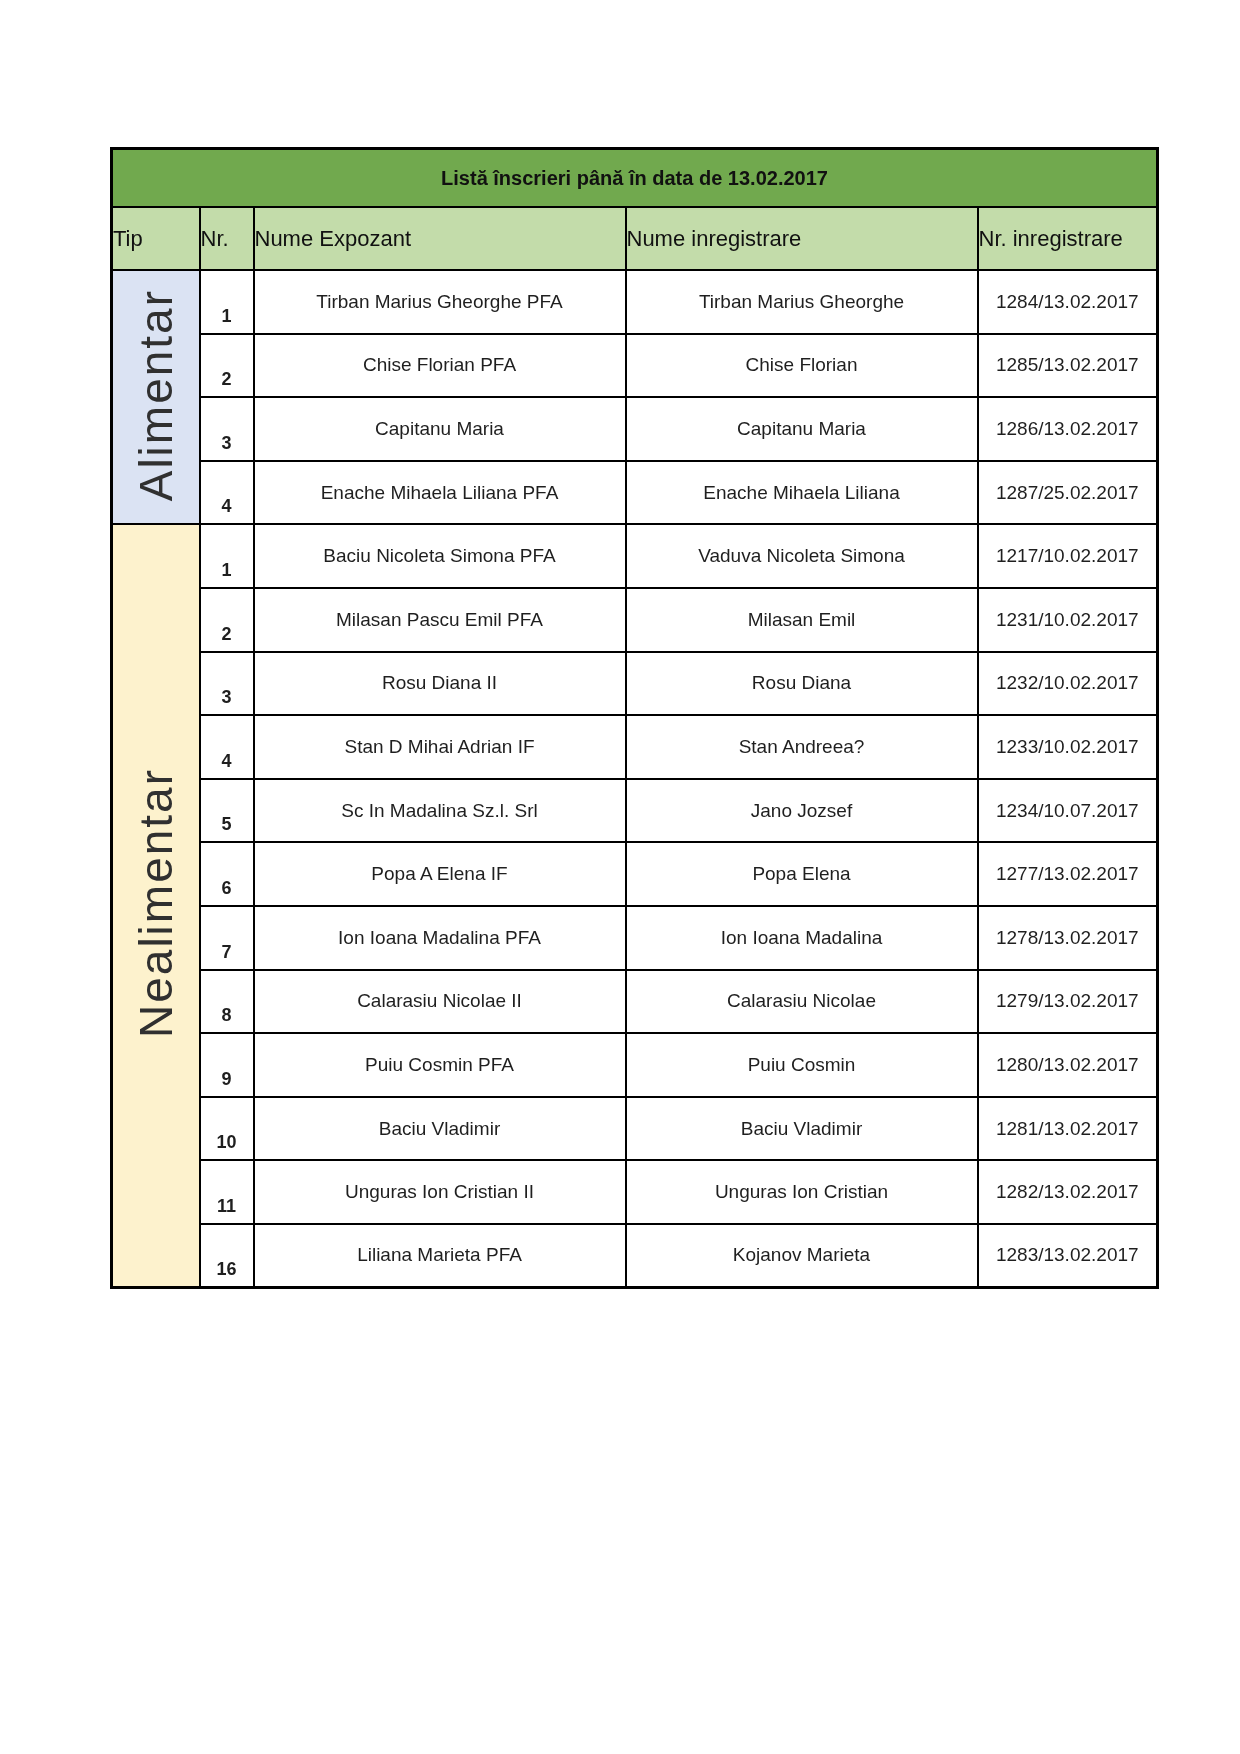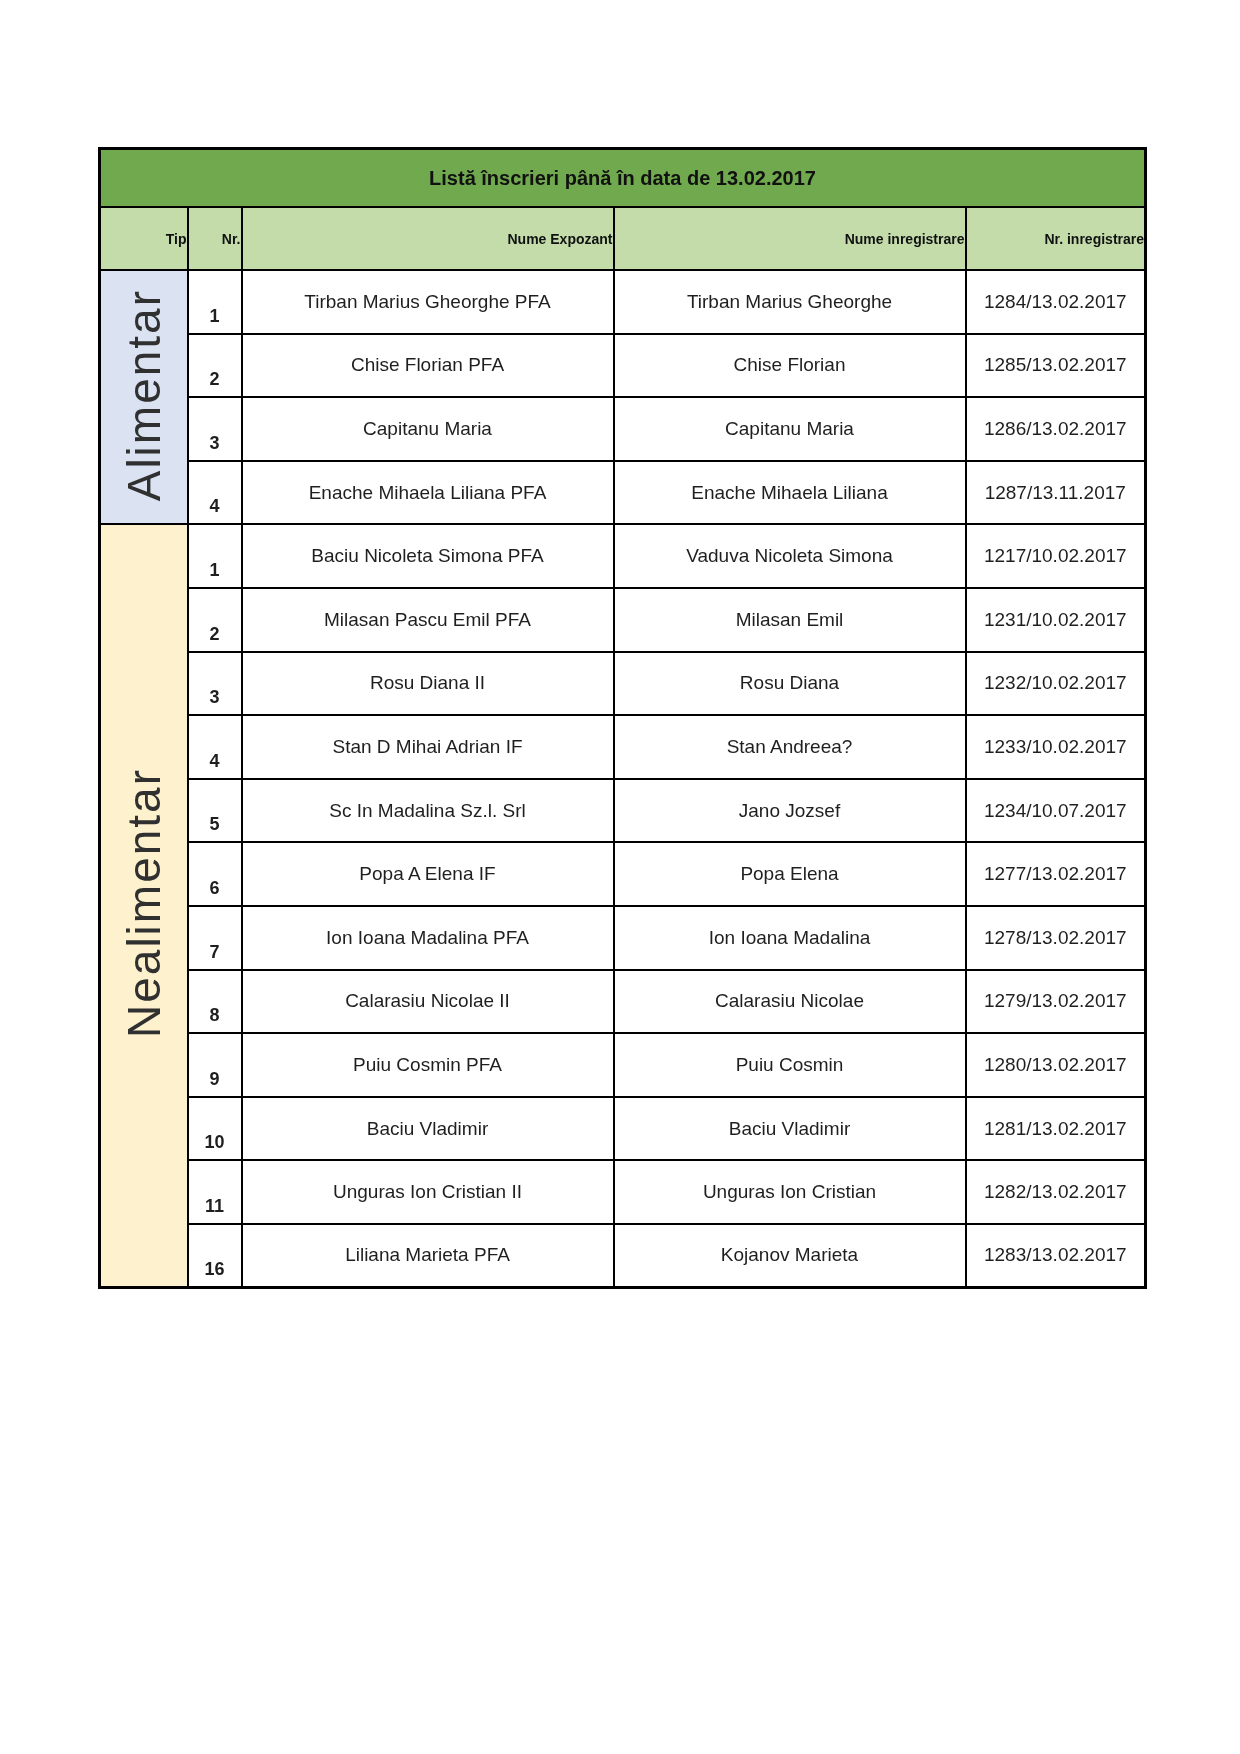--- a/index.html
+++ b/index.html
@@ -10,21 +10,21 @@
   body {
     width: 1240px;
     height: 1754px;
     position: relative;
     font-family: "Liberation Sans", sans-serif;
     color: #1f1f1f;
     overflow: hidden;
   }
   .reg-table {
     position: absolute;
-    left: 98px;
+    left: 110px;
     top: 147px;
     width: 1046px;
     border-collapse: collapse;
     table-layout: fixed;
     border: 3px solid var(--border, #000);
   }
   .reg-table th, .reg-table td {
     border: 2px solid var(--border, #000);
     padding: 0;
     overflow: hidden;
@@ -34,23 +34,23 @@
     height: 56px;
     font-size: 20px;
     font-weight: bold;
     text-align: center;
     vertical-align: middle;
     color: #111;
   }
   .hdr-cell {
     background: var(--header_bg, #c3dcaa);
     height: 61px;
-    font-size: 14px;
-    font-weight: bold;
-    text-align: right;
+    font-size: 22px;
+    font-weight: normal;
+    text-align: left;
     vertical-align: middle;
     color: #111;
   }
   tbody tr { height: 63.6px; }
   tbody td {
     background: #ffffff;
     font-size: 19px;
     text-align: center;
     vertical-align: middle;
   }
@@ -113,21 +113,21 @@
       <tr>
         <td class="nr-cell">3</td>
         <td class="expozant-cell">Capitanu Maria</td>
         <td class="administrator-cell">Capitanu Maria</td>
         <td class="inregistrare-cell">1286/13.02.2017</td>
       </tr>
       <tr>
         <td class="nr-cell">4</td>
         <td class="expozant-cell">Enache Mihaela Liliana PFA</td>
         <td class="administrator-cell">Enache Mihaela Liliana</td>
-        <td class="inregistrare-cell">1287/13.11.2017</td>
+        <td class="inregistrare-cell">1287/25.02.2017</td>
       </tr>
       <tr>
         <td rowspan="12" class="tip-cell tip-1"><span class="vertical-label">Nealimentar</span></td>
         <td class="nr-cell">1</td>
         <td class="expozant-cell">Baciu Nicoleta Simona PFA</td>
         <td class="administrator-cell">Vaduva Nicoleta Simona</td>
         <td class="inregistrare-cell">1217/10.02.2017</td>
       </tr>
       <tr>
         <td class="nr-cell">2</td>

